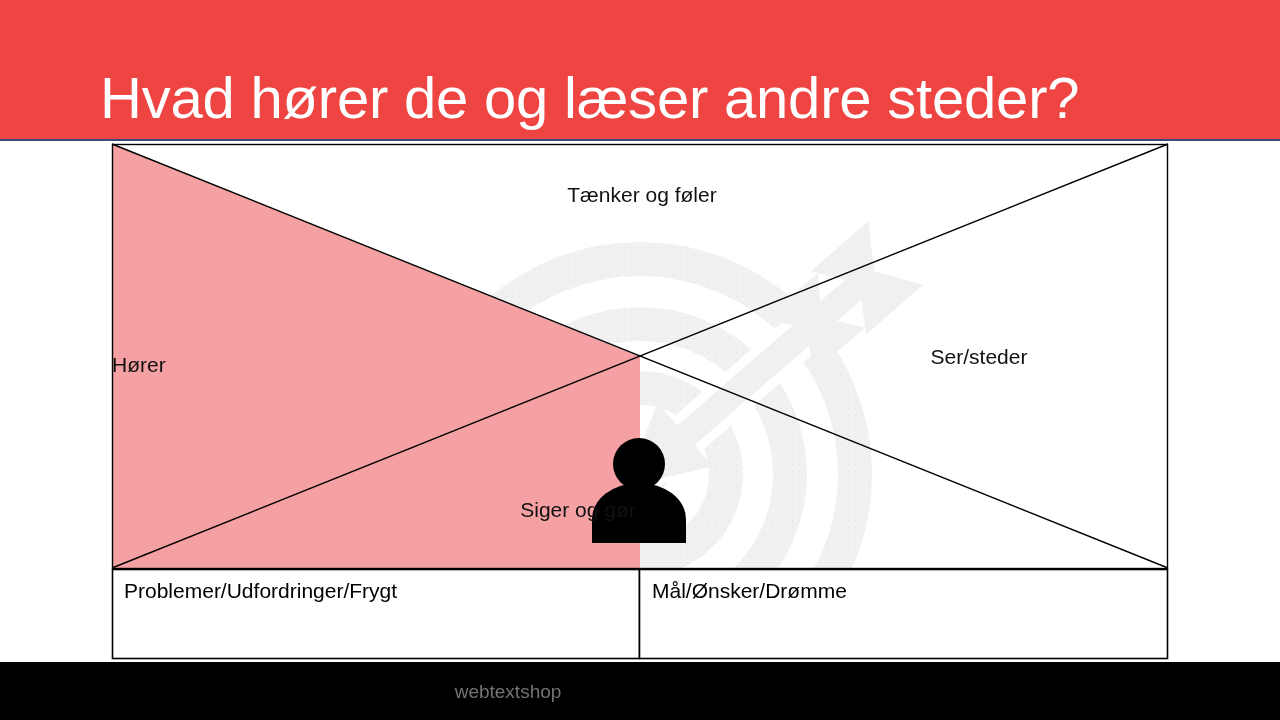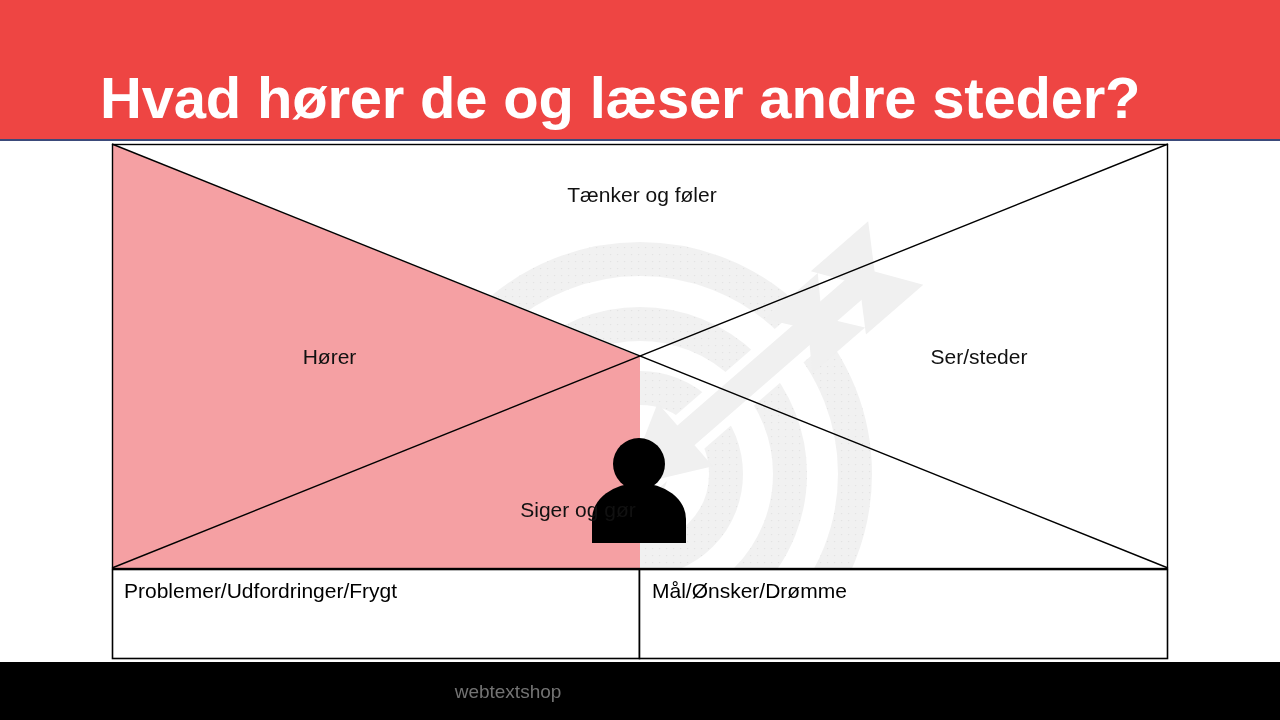--- a/index.html
+++ b/index.html
@@ -33,21 +33,21 @@
     height: 2px;
     background: #3b4a7a;
   }
   #slide-title {
     position: absolute;
     left: 100px;
     top: 65px;
     width: 1100px;
     color: #ffffff;
     font-family: "Liberation Sans", sans-serif;
-    font-weight: bold;
+    font-weight: normal;
     font-size: 58px;
     line-height: 66px;
     letter-spacing: -0.2px;
     white-space: nowrap;
   }
 
   
   #diagram-area {
     position: absolute;
     left: 0;
@@ -65,21 +65,21 @@
   
   .quad-label {
     position: absolute;
     color: #111111;
     font-family: "Liberation Sans", sans-serif;
     font-size: 21px;
     line-height: 26px;
     white-space: nowrap;
   }
   #label-thinks { left: 2px;   top: 182px; width: 1280px; text-align: center; }
-  #label-hears  { left: 112px; top: 344px; width: 435px;  text-align: center; }
+  #label-hears  { left: 112px; top: 352px; width: 435px;  }
   #label-sees   { left: 790px; top: 344px; width: 378px;  text-align: center; }
   #label-says   { left: 0px;   top: 497px; width: 1156px; text-align: center; }
 
   
   .bottom-box-label {
     position: absolute;
     color: #000000;
     font-family: "Liberation Sans", sans-serif;
     font-size: 21px;
     line-height: 26px;

